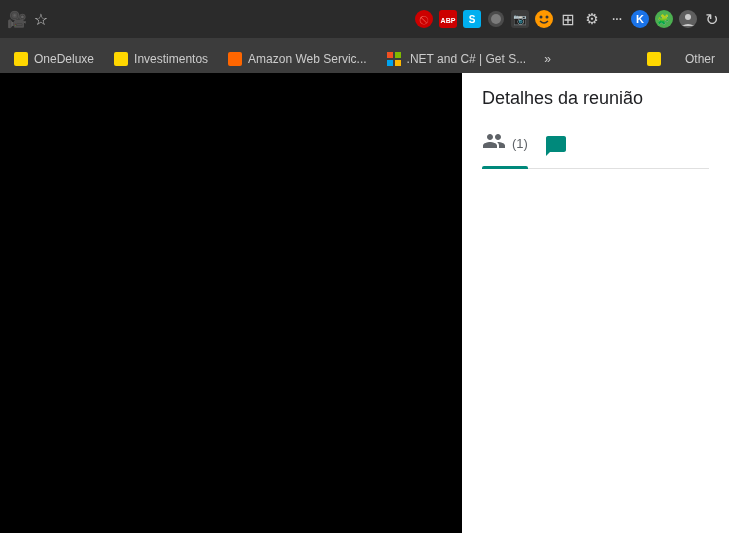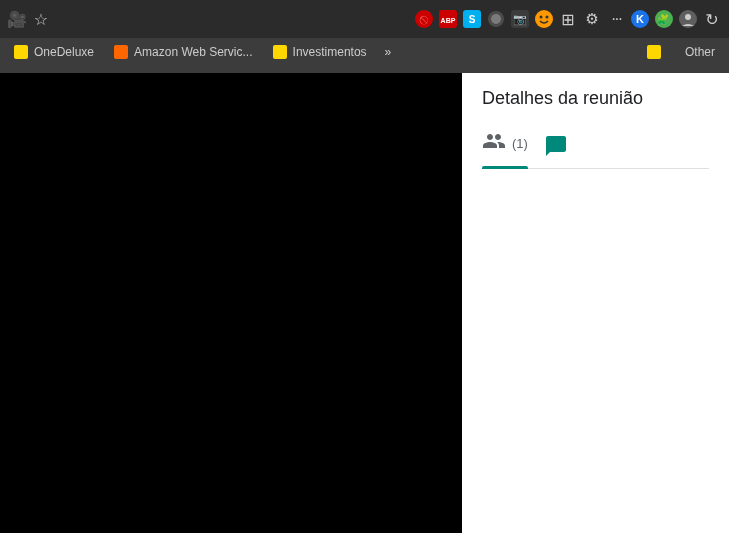--- a/index.html
+++ b/index.html
@@ -27,21 +27,21 @@
       display: flex;
       align-items: center;
       justify-content: center;
       flex-shrink: 0;
       cursor: pointer;
     }
 
     
     .tab-bar {
       display: flex;
-      align-items: flex-start;
+      align-items: flex-end;
       height: 35px;
       background: #3c3c3c;
       padding: 0 4px;
       overflow: hidden;
     }
 
     .tab {
       display: flex;
       align-items: center;
       height: 28px;
@@ -251,29 +251,40 @@
   </div>
 
   <div class="tab-bar">
 
     <div class="tab">
       <div class="tab-favicon" style="background:#FFD700;"></div>
       <span class="tab-label">OneDeluxe</span>
     </div>
 
     <div class="tab">
+      <div class="tab-favicon" style="background:#FFD700;"></div>
+      <span class="tab-label">Investimentos</span>
+    </div>
+
+    <div class="tab">
       <div class="tab-favicon" style="background:#FF6600;"></div>
       <span class="tab-label">Amazon Web Servic...</span>
     </div>
 
     <div class="tab">
-      <div class="tab-favicon" style="background:#FFD700;"></div>
-      <span class="tab-label">Investimentos</span>
-    </div>
-
+      <div class="tab-favicon" style="width:14px;height:14px;flex-shrink:0;">
+        <svg width="14" height="14" viewBox="0 0 14 14">
+          <rect width="6" height="6" x="0" y="0" fill="#F25022"></rect>
+          <rect width="6" height="6" x="8" y="0" fill="#7FBA00"></rect>
+          <rect width="6" height="6" x="0" y="8" fill="#00A4EF"></rect>
+          <rect width="6" height="6" x="8" y="8" fill="#FFB900"></rect>
+        </svg>
+      </div>
+      <span class="tab-label">.NET and C# | Get S...</span>
+    </div>
 
     <div class="tab-overflow">»</div>
 
     <div style="flex:1;"></div>
 
     <div class="other-tab">
       <div class="other-favicon"></div>
       <span>Other</span>
     </div>
   </div>

